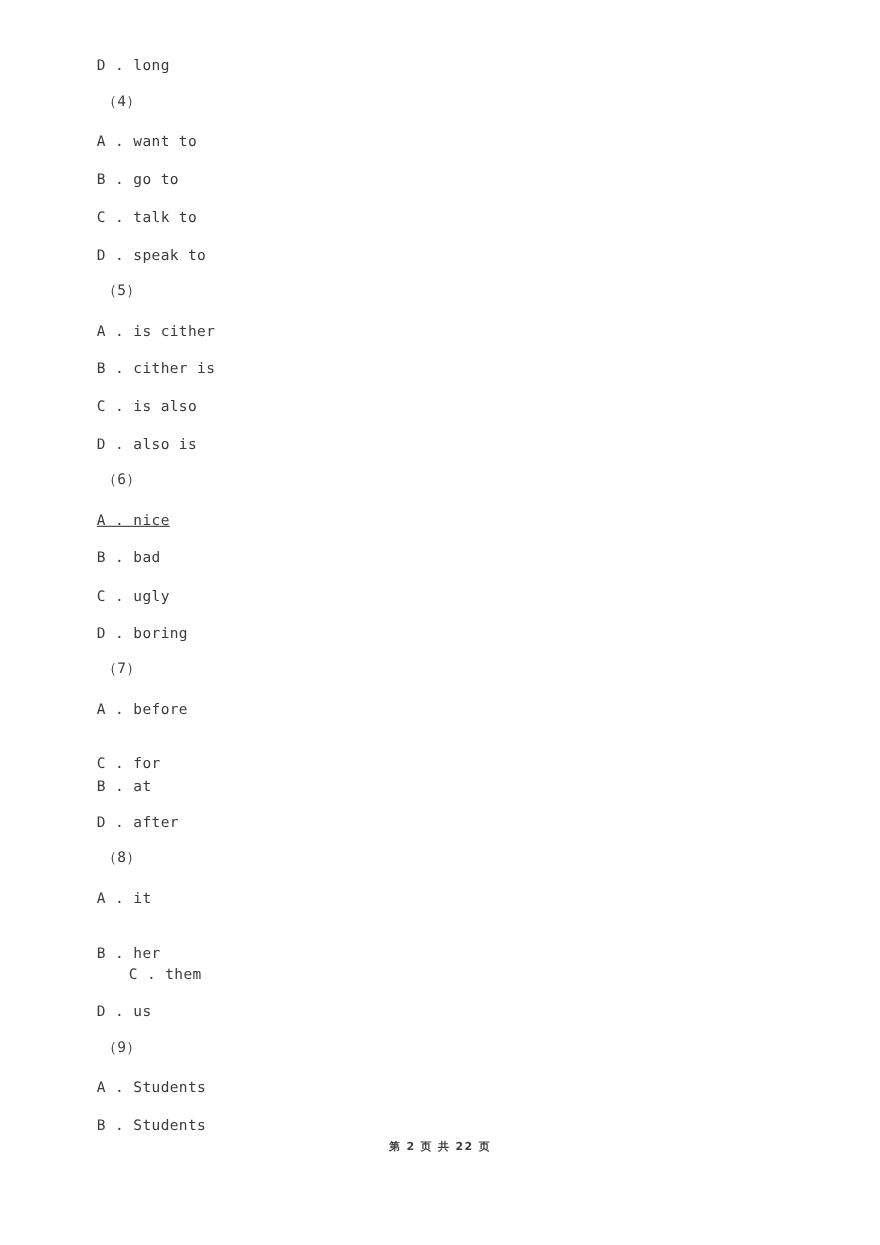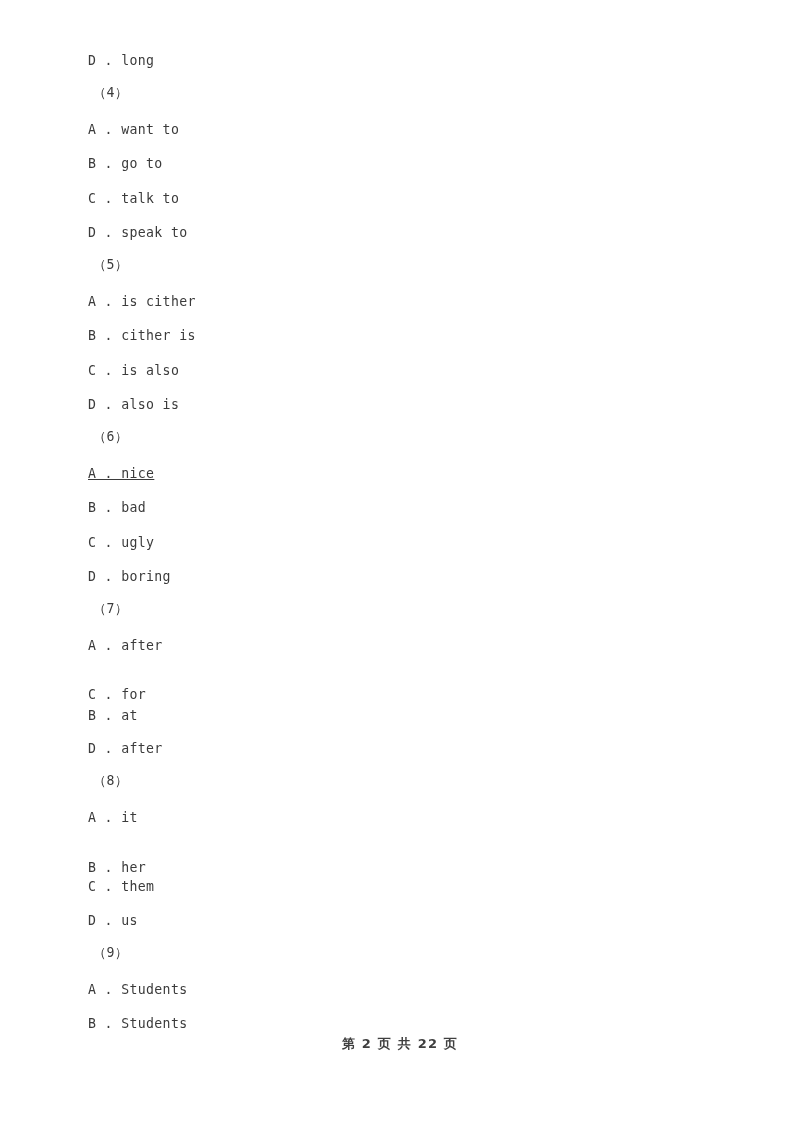--- a/index.html
+++ b/index.html
@@ -52,21 +52,21 @@
   }
 
   .footer {
     position: absolute;
     left: 0;
     top: 1035px;
     width: 800px;
     text-align: center;
     color: #3f3f3f;
     font-family: "DejaVu Sans", "Liberation Sans", sans-serif;
-    font-size: 13px;
+    font-size: 10px;
     letter-spacing: 1.2px;
     white-space: pre;
     font-weight: 600;
   }
 </style>
 </head>
 <body>
 
 <div class="page">
   <div class="content" id="content-root">
@@ -80,28 +80,28 @@
       <div class="line option" style="top: 295px;">A . is cither</div>
       <div class="line option" style="top: 329px;">B . cither is</div>
       <div class="line option" style="top: 364px;">C . is also</div>
       <div class="line option" style="top: 398px;">D . also is</div>
       <div class="line qnum" style="top: 430px;">（6）</div>
       <div class="line option" style="top: 467px; text-decoration: underline;">A . nice</div>
       <div class="line option" style="top: 501px;">B . bad</div>
       <div class="line option" style="top: 536px;">C . ugly</div>
       <div class="line option" style="top: 570px;">D . boring</div>
       <div class="line qnum" style="top: 602px;">（7）</div>
-      <div class="line option" style="top: 639px;">A . after</div>
+      <div class="line option" style="top: 639px;">A . before</div>
       <div class="line option" style="top: 673px; margin-top: 36px;">B . at</div>
       <div class="line option" style="top: 688px;">C . for</div>
       <div class="line option" style="top: 742px;">D . after</div>
       <div class="line qnum" style="top: 774px;">（8）</div>
       <div class="line option" style="top: 811px;">A . it</div>
       <div class="line option" style="top: 845px; margin-top: 16px;">B . her</div>
-      <div class="line option" style="top: 880px;">C . them</div>
+      <div class="line option" style="top: 880px; margin-left: 29px;">C . them</div>
       <div class="line option" style="top: 914px;">D . us</div>
       <div class="line qnum" style="top: 946px;">（9）</div>
       <div class="line option" style="top: 983px;">A . Students</div>
       <div class="line option" style="top: 1017px;">B . Students</div>
     </div>
 
   <div class="footer">第 2 页 共 22 页</div>
 </div>
 
 </body></html>

